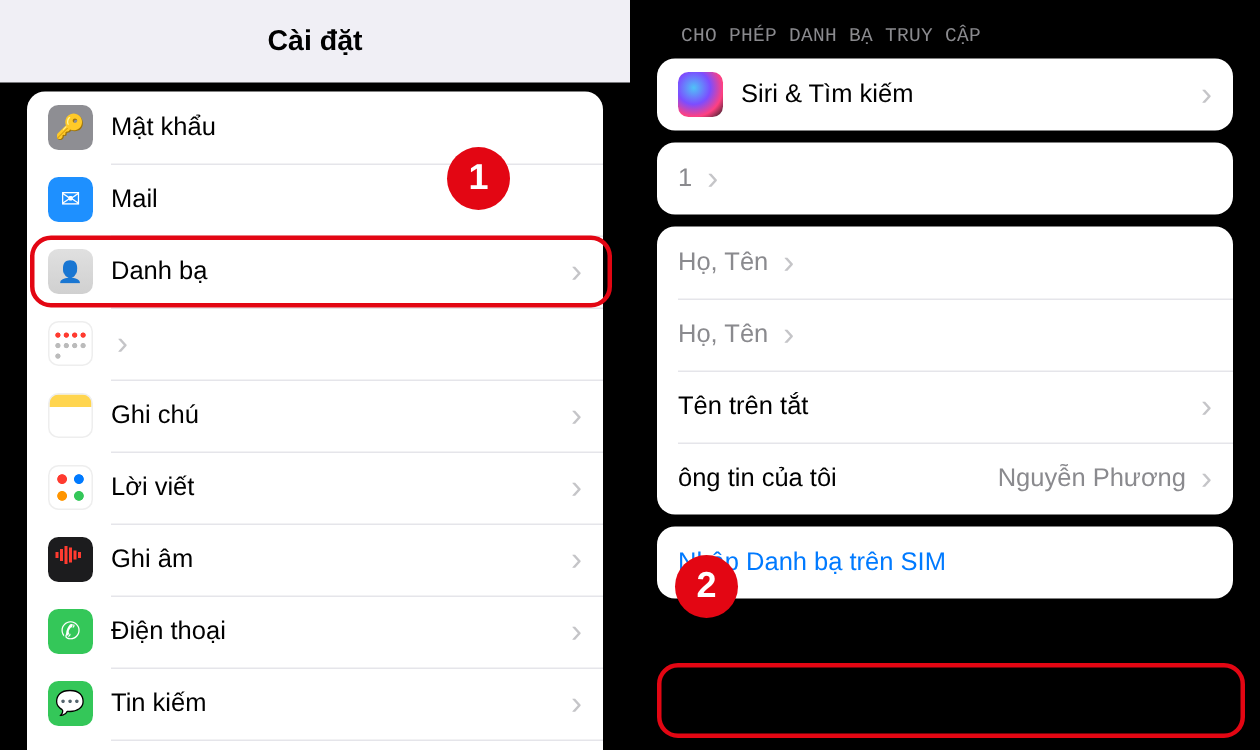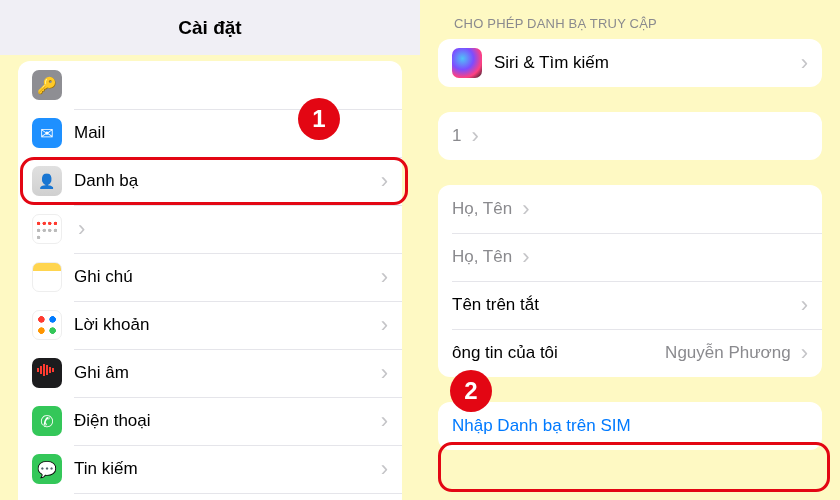--- a/index.html
+++ b/index.html
@@ -7,21 +7,21 @@
     font-family: -apple-system, 'Helvetica Neue', Helvetica, Arial, sans-serif;
     background: #f2f2f7;
     width: 840px;
     height: 500px;
     overflow: hidden;
     display: flex;
   }
   .col {
     width: 420px;
     height: 500px;
-    background: #fef9c3;
+    background: #000000;
     position: relative;
     overflow: hidden;
   }
   .col-divider {
     position: absolute;
     left: 420px;
     top: 0;
     width: 1px;
     height: 100%;
     background: #c8c8cc;
@@ -35,24 +35,25 @@
     font-size: 19px;
     color: #000;
     background: #f0eff5;
   }
   .section-title {
     font-size: 13px;
     color: #8a8a8e;
     letter-spacing: 0.2px;
     text-transform: uppercase;
     padding: 16px 34px 8px 34px;
+    font-family: Liberation Mono, monospace;
   }
   .group {
     background: #ffffff;
-    margin: 25px 18px;
+    margin: 8px 18px;
     border-radius: 12px;
     overflow: hidden;
   }
   .row {
     display: flex;
     align-items: center;
     min-height: 48px;
     padding: 6px 14px 6px 14px;
     position: relative;
     font-size: 17px;
@@ -165,20 +166,21 @@
 <body>
 
 <div class="col">
   <div class="hdr">Cài đặt</div>
 
   <div class="group" style="margin-top:6px;">
     <div class="row">
       <div class="icon ic-key">
           <span class="glyph">🔑</span>
         </div>
+      <div class="label">Mật khẩu</div>
     </div>
     <div class="row">
       <div class="icon ic-mail">
           <span class="glyph">✉︎</span>
         </div>
       <div class="label">Mail</div>
     </div>
     <div class="row">
       <div class="icon ic-contacts">
           <span class="glyph-dark">👤</span>
@@ -194,21 +196,21 @@
     </div>
     <div class="row">
       <div class="icon ic-notes"></div>
       <div class="label">Ghi chú</div>
       <div class="chev">›</div>
     </div>
     <div class="row">
       <div class="icon ic-rem">
           <div class="rem-dots"></div>
         </div>
-      <div class="label">Lời khoản</div>
+      <div class="label">Lời viết</div>
       <div class="chev">›</div>
     </div>
     <div class="row">
       <div class="icon ic-voice">
           <div class="voice-wave"></div>
         </div>
       <div class="label">Ghi âm</div>
       <div class="chev">›</div>
     </div>
     <div class="row">

